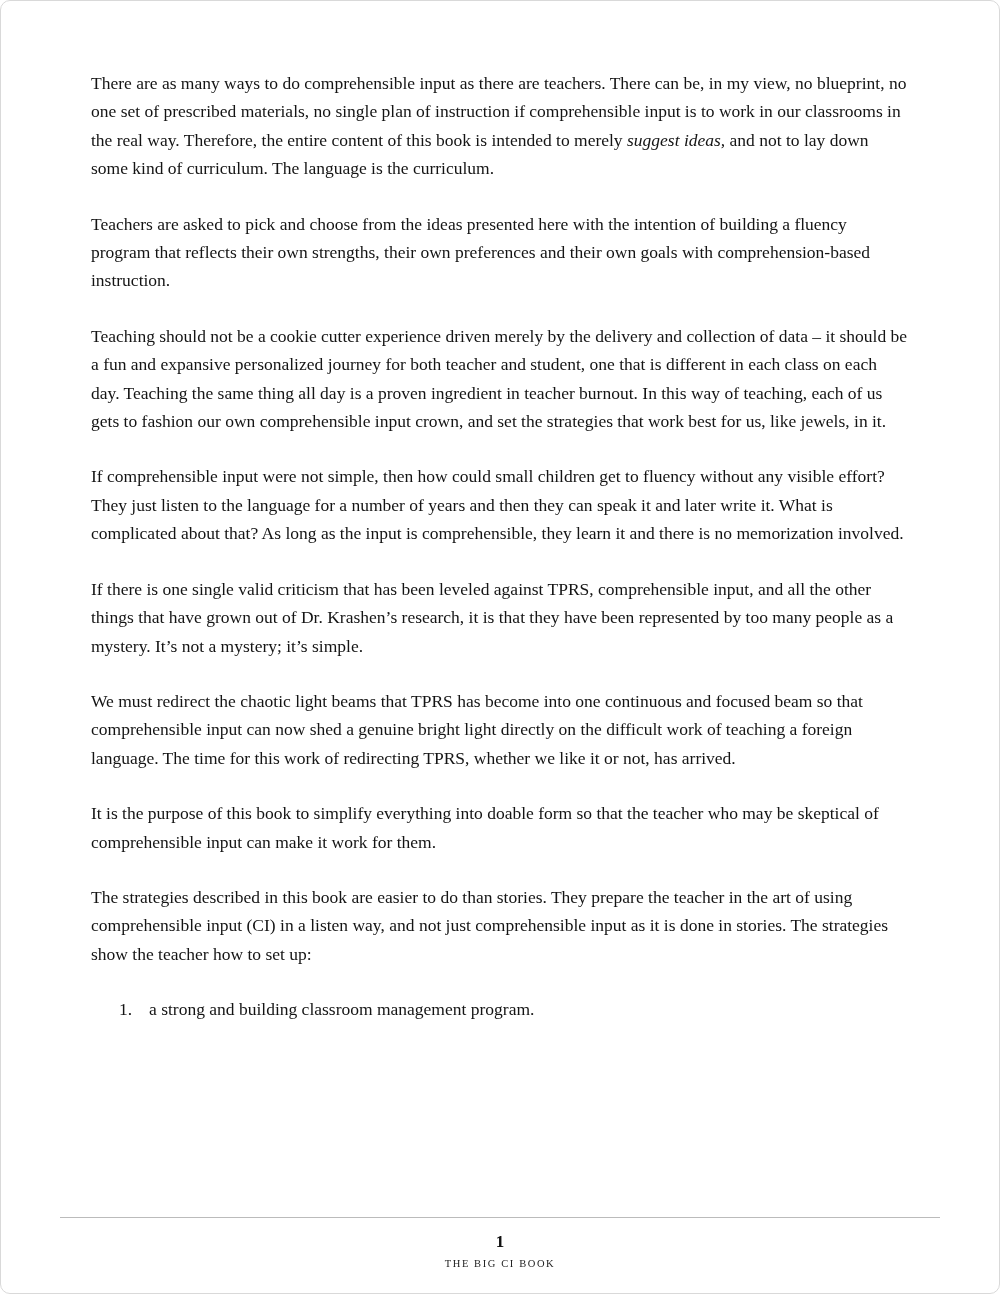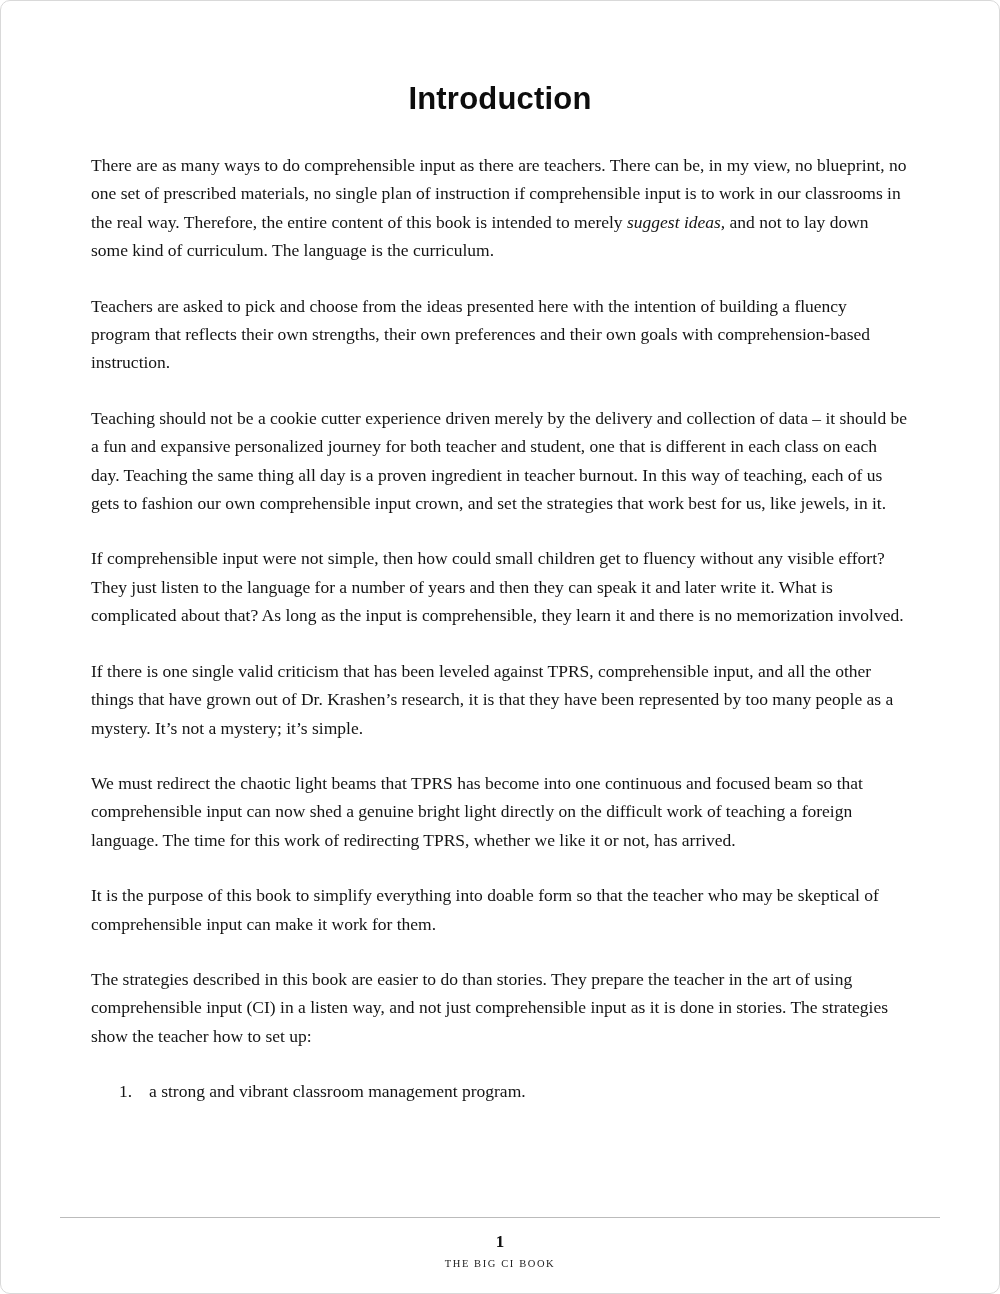--- a/index.html
+++ b/index.html
@@ -80,42 +80,41 @@
     font-size: 10.5px;
     letter-spacing: 1.6px;
     color: #222222;
   }
 </style>
 </head>
 <body>
 
 <div class="page">
 
-  <h1 class="doc-title">Introduction</h1>
 
   <p class="body-para"><span>There are as many ways to do comprehensible input as there are teachers. There can be, in my view, no blueprint, no one set of prescribed materials, no single plan of instruction if comprehensible input is to work in our classrooms in the real way. Therefore, the entire content of this book is intended to merely </span><em>suggest ideas,</em><span> and not to lay down some kind of curriculum. The language is the curriculum.</span></p>
 
   <p class="body-para">Teachers are asked to pick and choose from the ideas presented here with the intention of building a fluency program that reflects their own strengths, their own preferences and their own goals with comprehension-based instruction.</p>
 
   <p class="body-para">Teaching should not be a cookie cutter experience driven merely by the delivery and collection of data – it should be a fun and expansive personalized journey for both teacher and student, one that is different in each class on each day. Teaching the same thing all day is a proven ingredient in teacher burnout. In this way of teaching,  each of us gets to fashion our own comprehensible input crown, and set the strategies that work best for us, like jewels, in it.</p>
 
   <p class="body-para">If comprehensible input were not simple, then how could small children get to fluency without any visible effort? They just listen to the language for a number of years and then they can speak it and later write it. What is complicated about that? As long as the input is comprehensible, they learn it and there is no memorization involved.</p>
 
   <p class="body-para">If there is one single valid criticism that has been leveled against TPRS, comprehensible input, and all the other things that have grown out of Dr. Krashen’s research, it is that they have been represented by too many people as a mystery. It’s not a mystery; it’s simple.</p>
 
   <p class="body-para">We must redirect the chaotic light beams that TPRS has become into one continuous and focused beam so that comprehensible input can now shed a genuine bright light directly on the difficult work of teaching a foreign language. The time for this work of redirecting TPRS, whether we like it or not, has arrived.</p>
 
   <p class="body-para">It is the purpose of this book to simplify everything into doable form so that the teacher who may be skeptical of comprehensible input can make it work for them.</p>
 
   <p class="body-para">The strategies described in this book are easier to do than stories. They prepare the teacher in the art of using comprehensible input (CI) in a listen way, and not just comprehensible input as it is done in stories. The strategies show the teacher how to set up:</p>
 
   <div class="list-block">
     <div class="list-item">
       <span class="num">1.</span>
-      <span class="item-text">a strong and vibrant classroom management program.</span>
+      <span class="item-text">a strong and building classroom management program.</span>
     </div>
   </div>
 
   <div class="footer">
     <hr class="rule">
     <div class="page-num">1</div>
     <div class="book-title">THE BIG CI BOOK</div>
   </div>
 
 </div>

